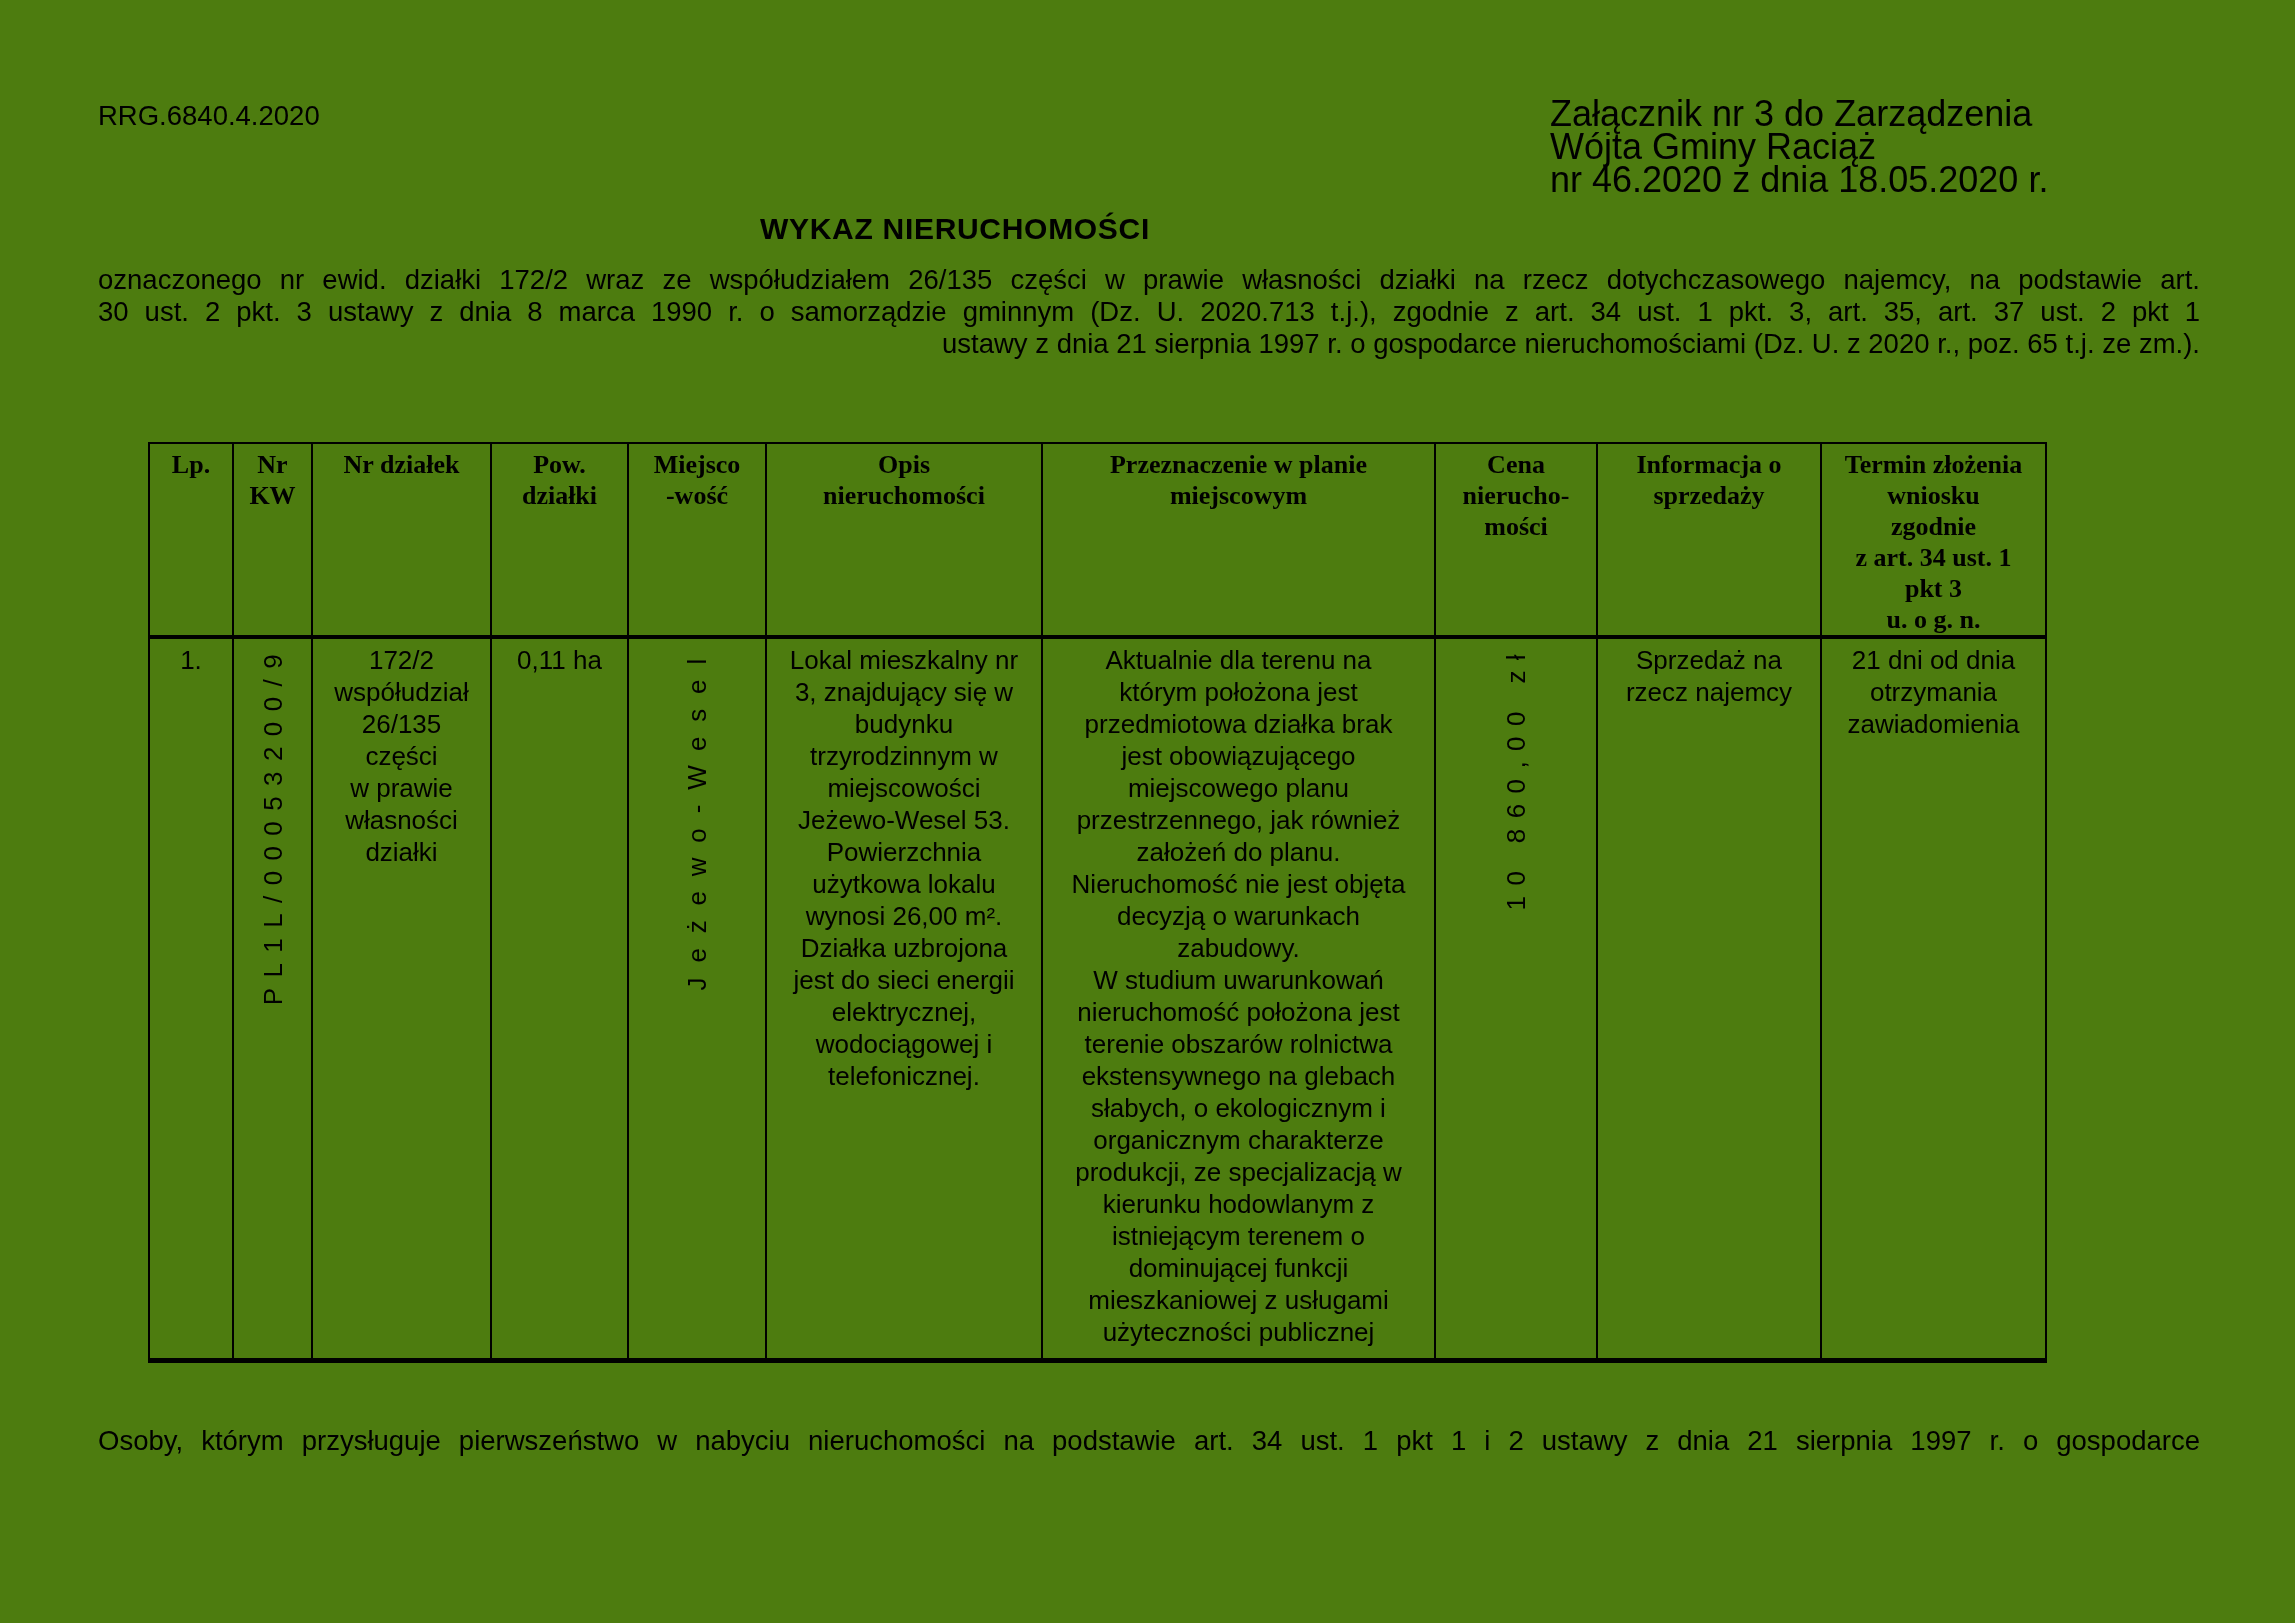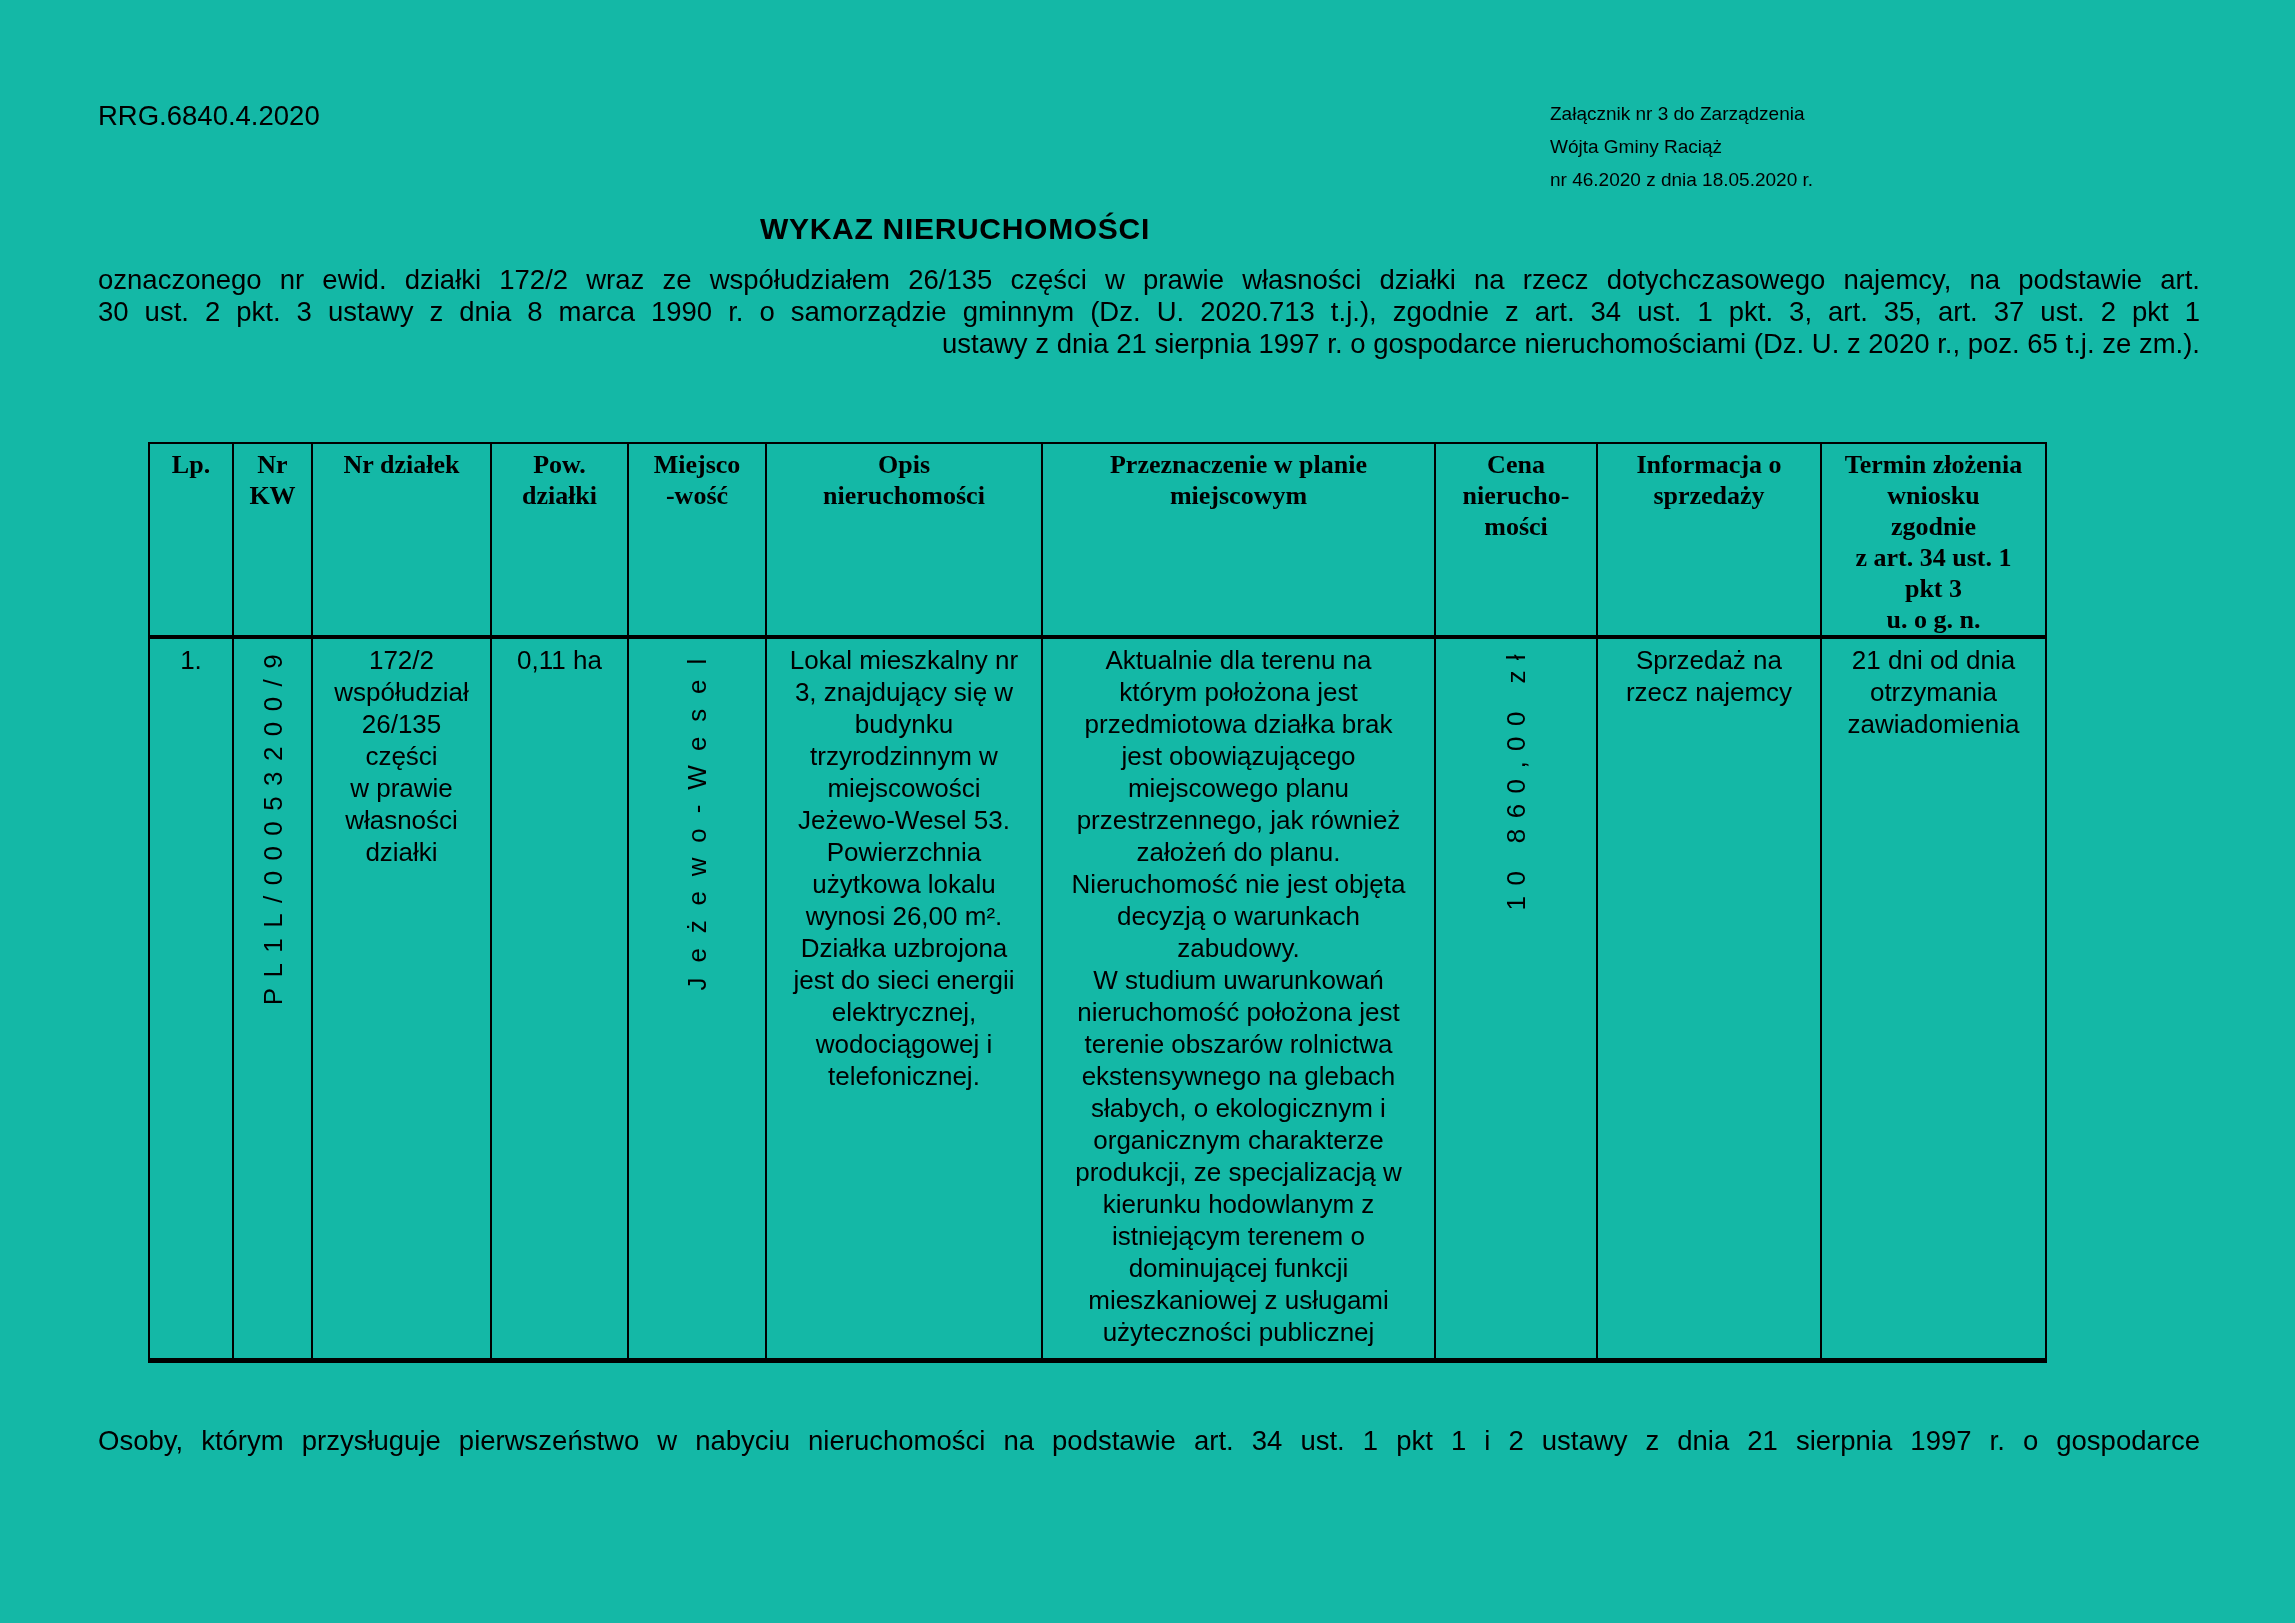--- a/index.html
+++ b/index.html
@@ -6,38 +6,38 @@
     margin: 0;
     padding: 0;
     width: 2295px;
     height: 1623px;
     background: #ffffff;
   }
   .page {
     position: relative;
     width: 2295px;
     height: 1623px;
-    background: #14b8a6;
+    background: #4d7c0f;
     color: #000000;
     font-family: "Liberation Sans", sans-serif;
     overflow: hidden;
   }
   .ref-number {
     position: absolute;
     left: 98px;
     top: 99px;
     font-size: 27.5px;
     line-height: 33px;
     white-space: pre;
   }
   .attachment {
     position: absolute;
     left: 1550px;
     top: 97px;
-    font-size: 19px;
+    font-size: 36px;
     line-height: 33px;
   }
   .doc-title {
     position: absolute;
     left: 0;
     top: 212px;
     width: 1910px;
     text-align: center;
     font-size: 30px;
     font-weight: bold;

